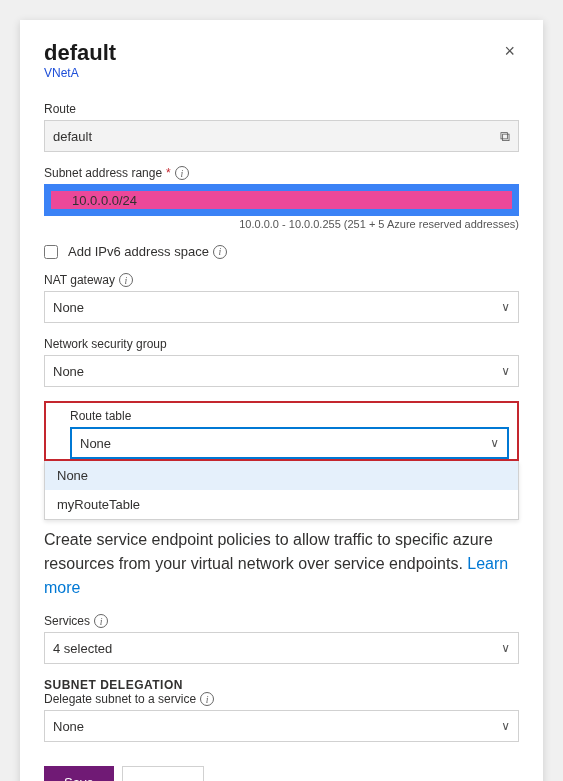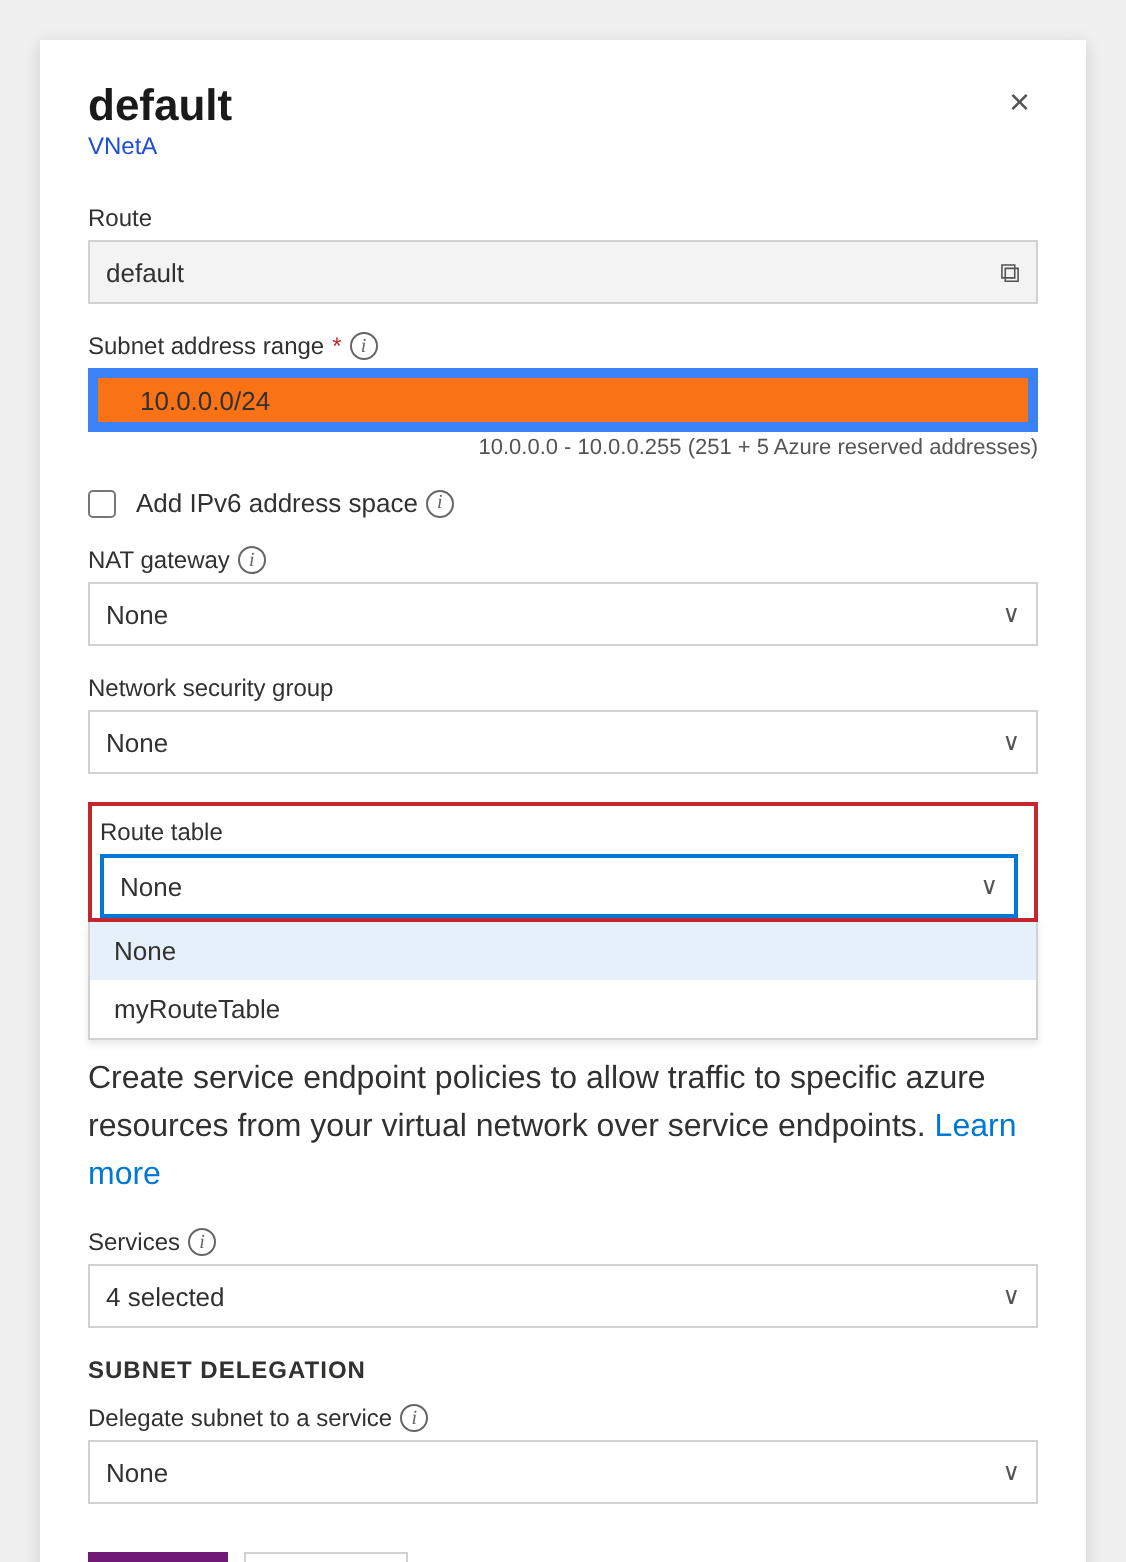--- a/index.html
+++ b/index.html
@@ -78,22 +78,22 @@
       padding: 5px 8px;
       font-size: 13px;
       color: #323130;
       background: #f3f3f3;
       display: flex;
       align-items: center;
       justify-content: space-between;
       height: 32px;
     }
     .text-input.editable {
-      background: #f97316;
-      border: 5px solid #3b82f6;
+      background: #ec4899;
+      border: 7px solid #3b82f6;
       padding-left: 21px;
     }
     .copy-icon {
       font-size: 14px;
       color: #555;
       cursor: pointer;
     }
     .address-hint {
       font-size: 11px;
       color: #555;
@@ -134,21 +134,21 @@
     }
     .dropdown.active {
       border: 2px solid #0078d4;
     }
     .chevron {
       font-size: 12px;
       color: #555;
     }
     .route-table-section {
       border: 2px solid #c4262e;
-      padding: 6px 8px 0 4px;
+      padding: 6px 8px 0 24px;
       margin-bottom: 0;
       position: relative;
     }
     .route-table-label {
       font-size: 12px;
       color: #323130;
       margin-bottom: 4px;
     }
     .dropdown-options {
       border: 1px solid #d1d1d1;
@@ -177,21 +177,20 @@
       color: #0078d4;
       text-decoration: none;
       cursor: pointer;
     }
     .section-heading {
       font-size: 12px;
       font-weight: 700;
       color: #323130;
       text-transform: uppercase;
       letter-spacing: 0.5px;
-      margin-bottom: 10px;
       margin-top: 4px;
     }
     .footer-buttons {
       display: flex;
       gap: 8px;
       margin-top: 24px;
     }
     .btn-save {
       background: #701a75;
       color: #fff;

